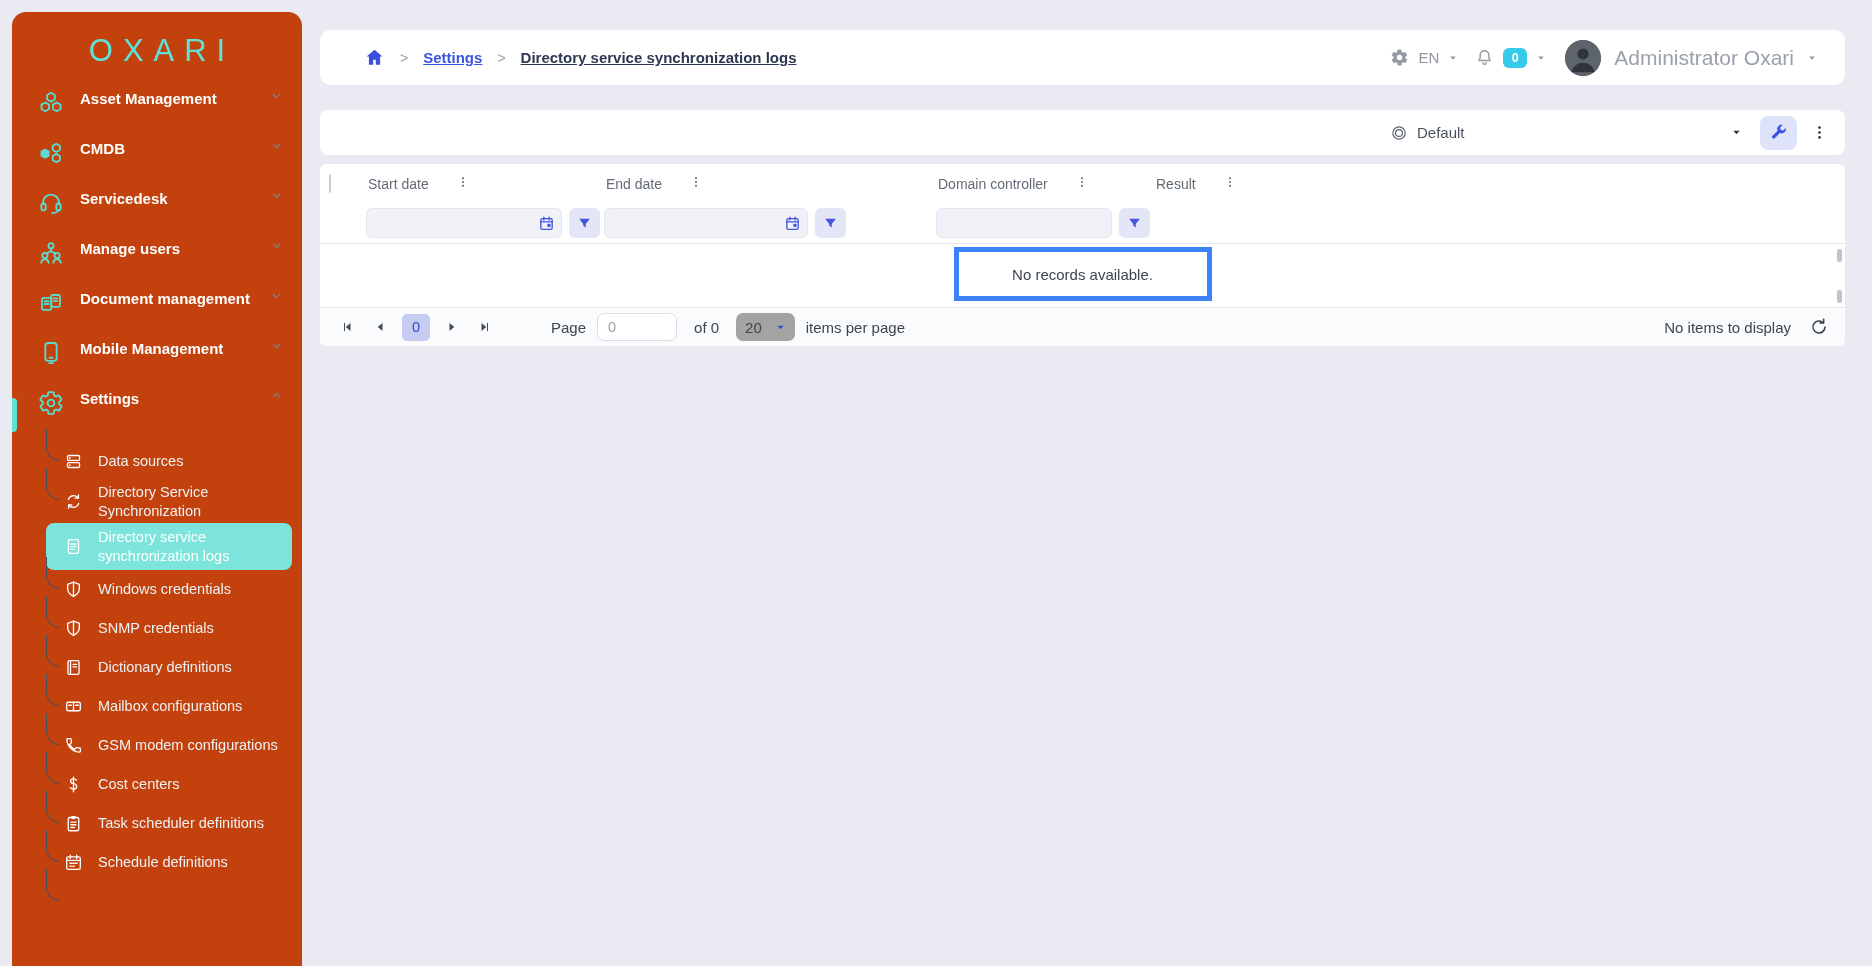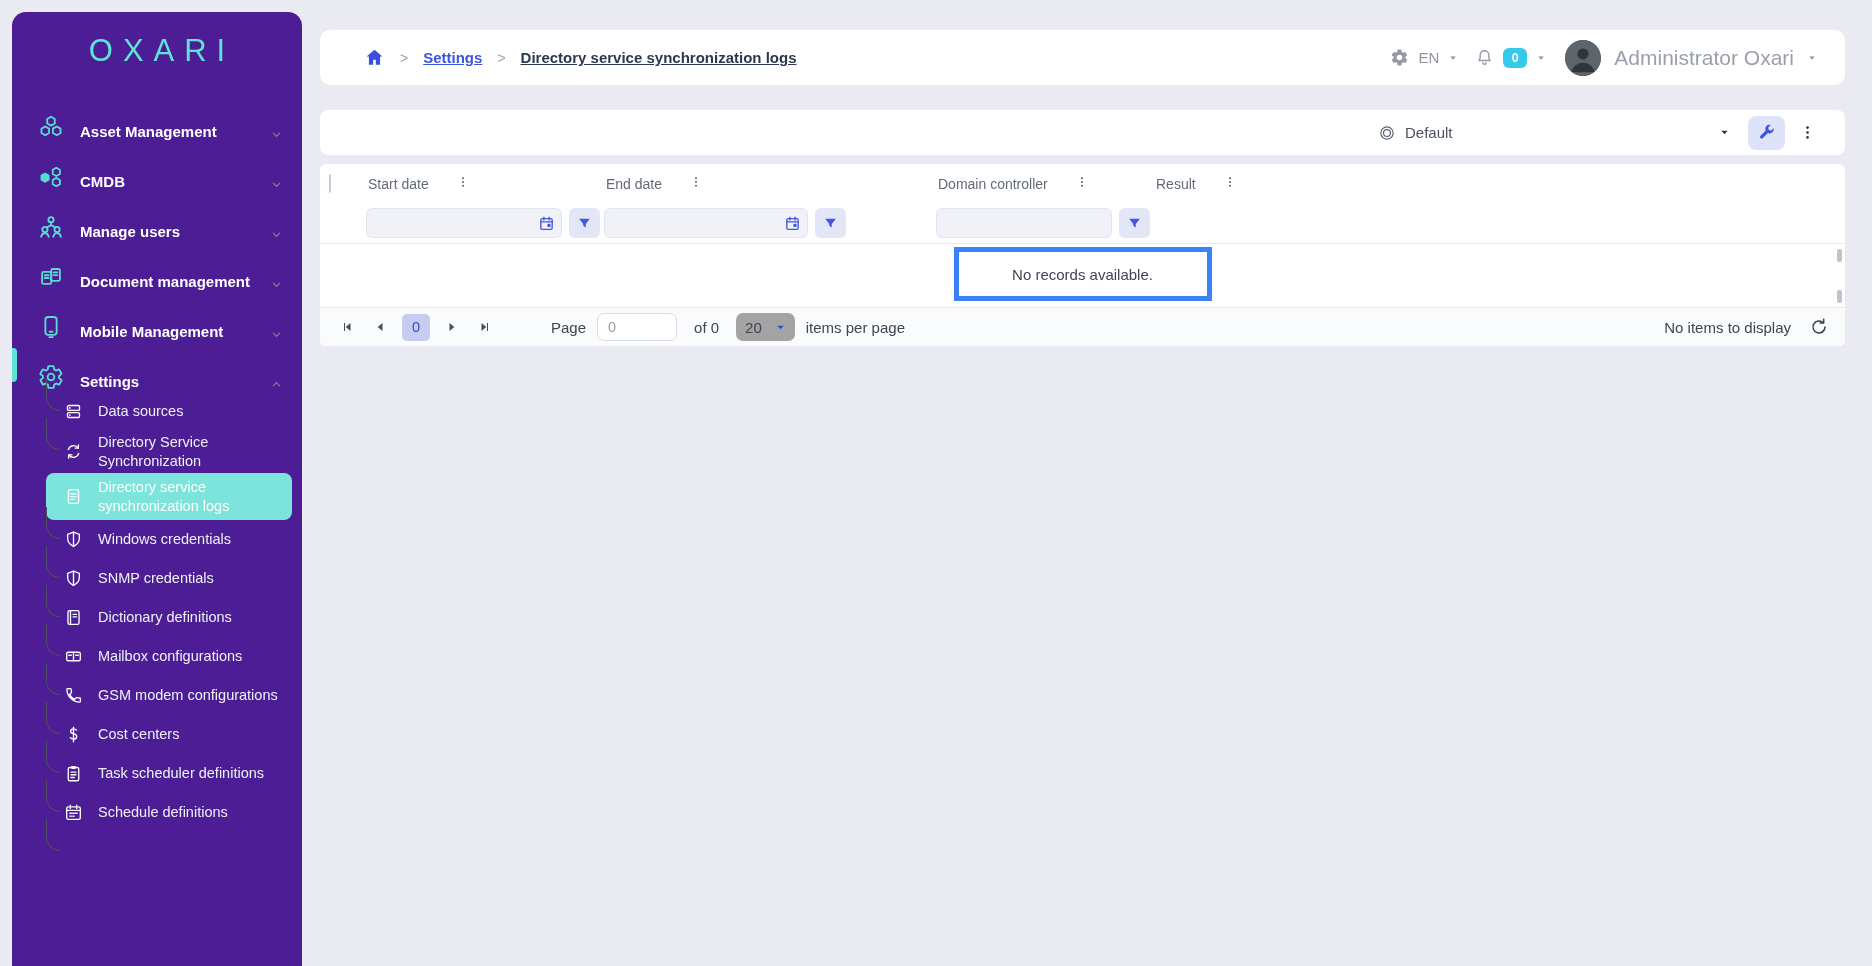--- a/index.html
+++ b/index.html
@@ -7,28 +7,28 @@
     width:1872px;height:966px;position:relative;overflow:hidden;
     background:#e9eaf2;
     font-family:"Liberation Sans","DejaVu Sans",sans-serif;
     -webkit-font-smoothing:antialiased;
   }
   svg{display:block}
 
   
   .sidebar{
     position:absolute;left:12px;top:12px;width:290px;height:954px;
-    background:#4c1d95;border-radius:14px 14px 0 0;overflow:hidden;color:#fff;
+    background:#c2410c;border-radius:14px 14px 0 0;overflow:hidden;color:#fff;
   }
   .logo{
     height:78px;display:flex;align-items:center;justify-content:center;
     color:#5fe2d6;font-size:31px;font-weight:500;letter-spacing:10px;padding-left:10px;
   }
   .nav-item{
-    display:flex;align-items:flex-end;height:50px;padding:0 20px 0 26px;
+    display:flex;align-items:flex-start;height:50px;padding:0 20px 0 26px;
     cursor:pointer;position:relative;
   }
   .nav-item .ico{width:26px;height:26px;color:#58dcd0;margin-right:16px;flex:none}
   .nav-item .ico svg{width:100%;height:100%}
   .nav-item .lbl{flex:1;font-size:15px;font-weight:700;color:#fff}
   .nav-item .caret{width:11px;height:11px;color:#7e8590;flex:none}
   .active-bar{
     position:absolute;left:0;top:8px;width:5px;height:34px;
     background:#5fe2d6;border-radius:0 4px 4px 0;
   }
@@ -72,21 +72,21 @@
   }
   .avatar{
     width:36px;height:36px;border-radius:50%;background:#5d646c;overflow:hidden;
     margin-left:10px;flex:none;cursor:pointer;
   }
   .hdr-user{font-size:21px;color:#9aa0aa;margin:0 4px;cursor:pointer}
 
   .toolbar{
     position:absolute;left:320px;top:110px;width:1525px;height:45px;background:#fff;
     border-radius:8px;display:flex;align-items:center;justify-content:flex-end;
-    padding:0 26px;box-sizing:border-box;gap:10px;
+    padding:0 14px;box-sizing:border-box;gap:10px;
   }
   .viewsel{
     display:flex;align-items:center;width:352px;height:34px;padding:0 8px;gap:9px;
     color:#4a5260;font-size:15px;cursor:pointer;
   }
   .viewsel .tgt{width:18px;height:18px;color:#5a6270}
   .viewsel .vcaret{margin-left:auto;width:11px;height:11px;color:#2e3540}
   .wrench-btn{
     width:37px;height:34px;background:#dfe3fa;border-radius:8px;color:#3c54e6;
     display:flex;align-items:center;justify-content:center;cursor:pointer;border:none;
@@ -179,20 +179,36 @@
       </div>
       <div class="nav-item">
         <span class="ico">
           <svg viewBox="0 0 24 24" fill="none" stroke="currentColor" stroke-width="1.7" stroke-linecap="round" stroke-linejoin="round">
             <path d="M6.5 8.7l3.3 1.9v3.9l-3.3 1.9-3.3-1.9v-3.9z" fill="currentColor"></path>
             <path d="M16.9 3.4l3.3 1.9v3.9l-3.3 1.9-3.3-1.9V5.3z"></path>
             <path d="M16.9 12.8l3.3 1.9v3.9l-3.3 1.9-3.3-1.9v-3.9z"></path>
           </svg>
         </span>
         <span class="lbl">CMDB</span>
+        <span class="caret">
+          <svg viewBox="0 0 24 24" fill="none" stroke="currentColor" stroke-width="2.6" stroke-linecap="round">
+            <path d="M5 9l7 7 7-7"></path>
+          </svg>
+        </span>
+      </div>
+      <div class="nav-item">
+        <span class="ico">
+          <svg viewBox="0 0 24 24" fill="none" stroke="currentColor" stroke-width="1.7" stroke-linecap="round" stroke-linejoin="round">
+            <path d="M4.6 13.3v-1.6a7.4 7.4 0 0 1 14.8 0v1.6"></path>
+            <rect x="3.1" y="12.4" width="4" height="6.4" rx="2"></rect>
+            <rect x="16.9" y="12.4" width="4" height="6.4" rx="2"></rect>
+            <path d="M18.9 18.8c-1 1.7-3.4 2.5-5.9 2.5"></path>
+          </svg>
+        </span>
+        <span class="lbl">Servicedesk</span>
         <span class="caret">
           <svg viewBox="0 0 24 24" fill="none" stroke="currentColor" stroke-width="2.6" stroke-linecap="round">
             <path d="M5 9l7 7 7-7"></path>
           </svg>
         </span>
       </div>
       <div class="nav-item">
         <span class="ico">
           <svg viewBox="0 0 24 24" fill="none" stroke="currentColor" stroke-width="1.7" stroke-linecap="round" stroke-linejoin="round">
             <circle cx="12" cy="5.3" r="2.4"></circle>

